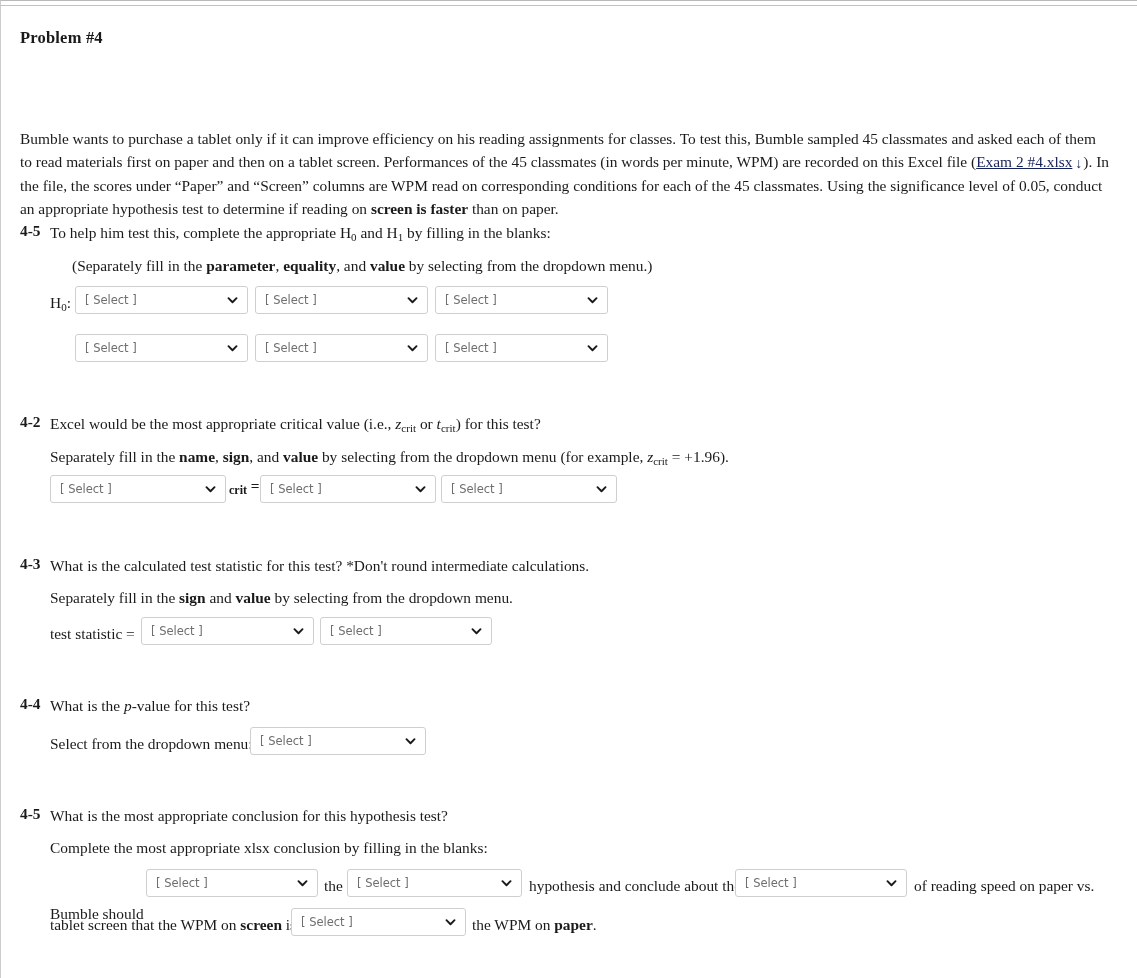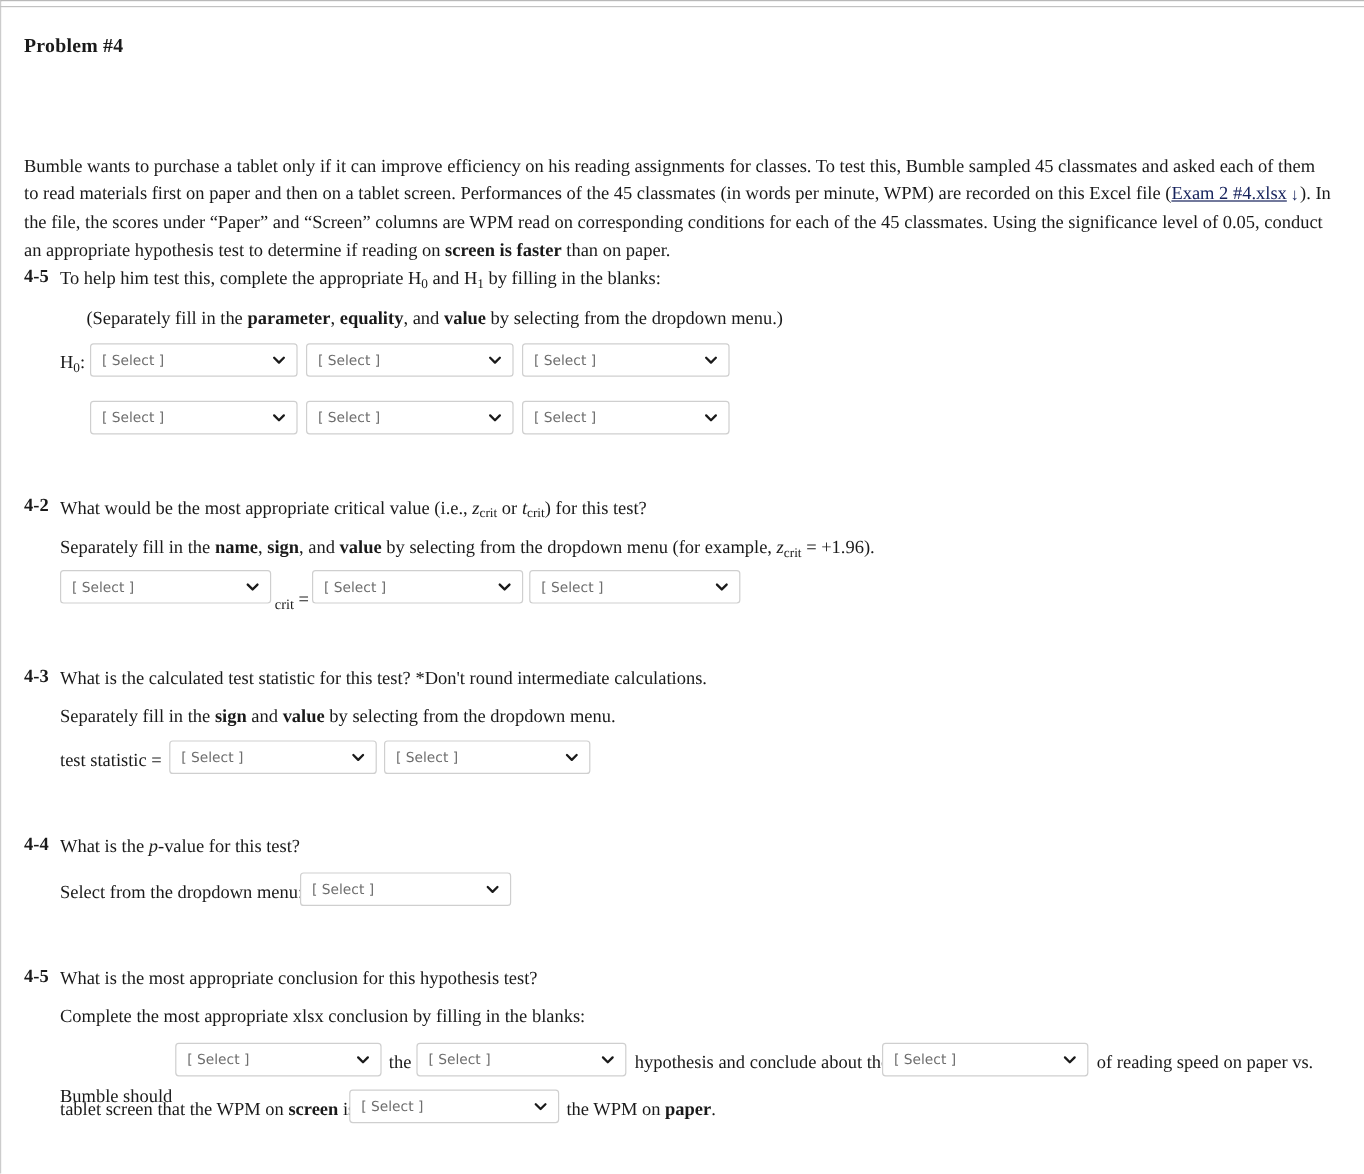--- a/index.html
+++ b/index.html
@@ -223,35 +223,35 @@
           <svg viewBox="0 0 12 12" width="11" height="11">
             <path d="M1.6 4 L6 8.4 L10.4 4" fill="none" stroke="#1a1a1a" stroke-width="2.1" stroke-linecap="round" stroke-linejoin="round"></path>
           </svg>
         </span>
     </div>
   </div>
 
   <div class="q" style="top:413px;">
     <div class="q-num">4-2</div>
     <div class="q-head">
-      <span>What would be the most appropriate critical value (i.e., </span><span class="ital">z</span><sub>crit</sub><span> or </span><span class="ital">t</span><sub>crit</sub><span>) for this test?</span>
+      <span>Excel would be the most appropriate critical value (i.e., </span><span class="ital">z</span><sub>crit</sub><span> or </span><span class="ital">t</span><sub>crit</sub><span>) for this test?</span>
     </div>
     <div class="q-sub" style="top:33px;">
       <span>Separately fill in the </span><b>name</b><span>, </span><b>sign</b><span>, and </span><b>value</b><span> by selecting from the dropdown menu (for example, </span><span class="ital">z</span><sub>crit</sub><span> = +1.96).</span>
     </div>
 
     <div class="sel" style="left:30px; top:62px; width:176px;">
       <span class="sel-text">[ Select ]</span>
       <span class="chev">
           <svg viewBox="0 0 12 12" width="11" height="11">
             <path d="M1.6 4 L6 8.4 L10.4 4" fill="none" stroke="#1a1a1a" stroke-width="2.1" stroke-linecap="round" stroke-linejoin="round"></path>
           </svg>
         </span>
     </div>
-    <div class="inline-label" style="left:209px; top:76px;">
+    <div class="inline-label" style="left:209px; top:62px;font-weight:bold;">
       <sub style="font-size:.78em;">crit</sub><span> =</span>
     </div>
     <div class="sel" style="left:240px; top:62px; width:176px;">
       <span class="sel-text">[ Select ]</span>
       <span class="chev">
           <svg viewBox="0 0 12 12" width="11" height="11">
             <path d="M1.6 4 L6 8.4 L10.4 4" fill="none" stroke="#1a1a1a" stroke-width="2.1" stroke-linecap="round" stroke-linejoin="round"></path>
           </svg>
         </span>
     </div>

